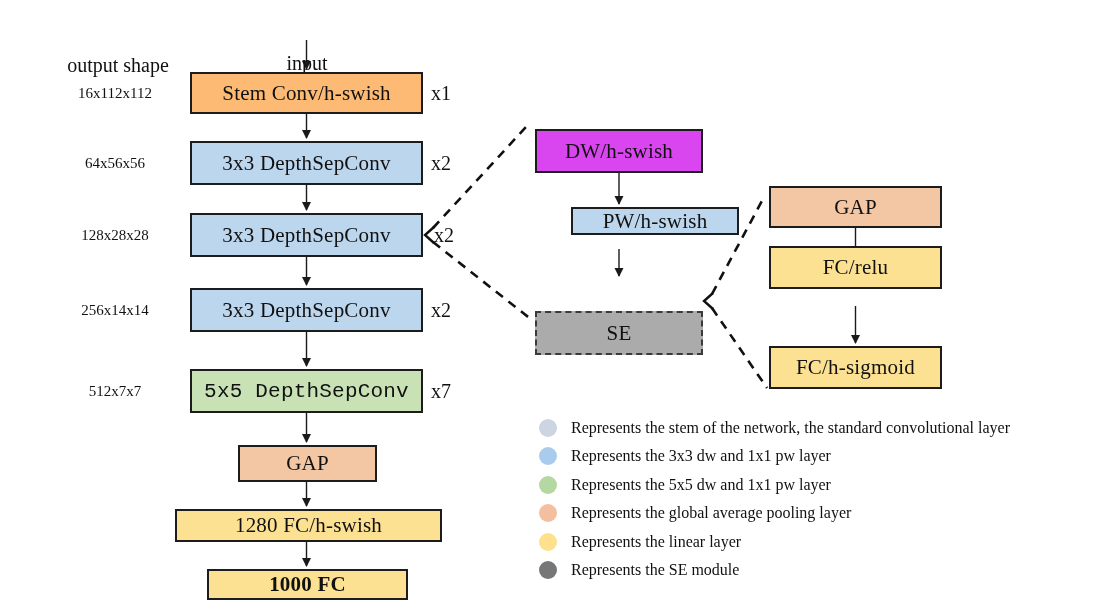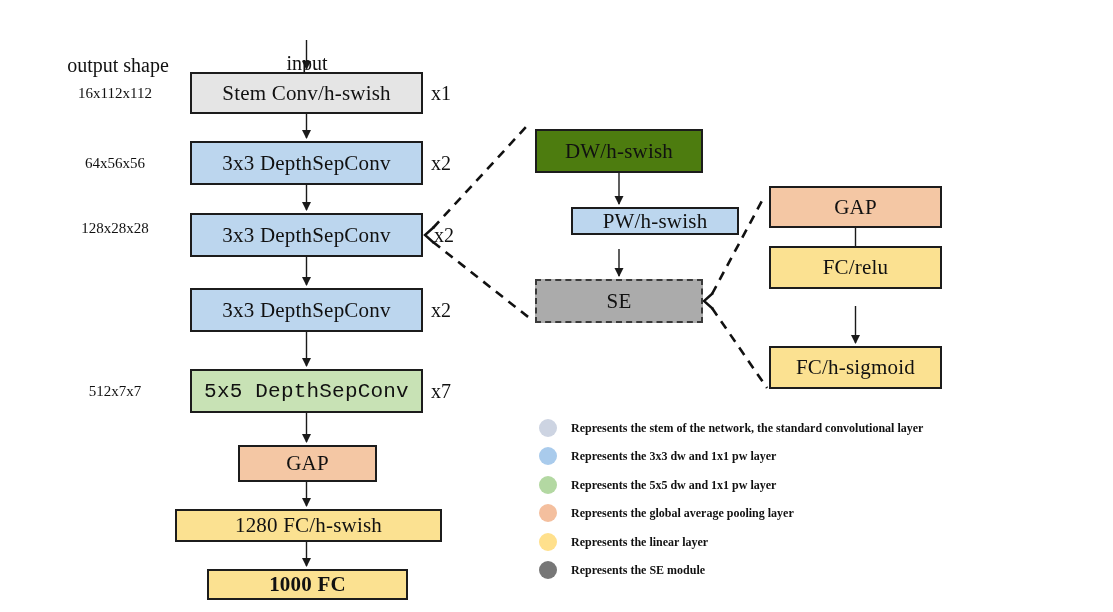--- a/index.html
+++ b/index.html
@@ -6,35 +6,35 @@
   .canvas{
     position:relative;width:1113px;height:612px;background:#ffffff;
     font-family:"Liberation Serif","DejaVu Serif",serif;color:#111;overflow:hidden;
   }
   .overlay{position:absolute;left:0;top:0;width:1113px;height:612px;pointer-events:none;}
   .box{
     position:absolute;border:2px solid #1c1c1c;box-sizing:border-box;
     display:flex;align-items:center;justify-content:center;
     font-size:21px;letter-spacing:.2px;white-space:nowrap;
   }
-  .box.dashed{border:2px dashed #3a3a3a;}
+  .box.dashed{border:2px dashed #3a3a3a;margin-top:32px;}
   .side-lbl{
     position:absolute;display:flex;align-items:center;justify-content:center;
     font-size:15px;white-space:nowrap;
   }
   .mult-lbl{
     position:absolute;display:flex;align-items:center;justify-content:flex-start;
     font-size:20px;white-space:nowrap;
   }
   .free-lbl{position:absolute;font-size:20px;white-space:nowrap;margin-top:40px;}
   .legend-row{
     position:absolute;left:539px;height:20px;display:flex;align-items:center;gap:14px;
   }
   .legend-dot{width:18px;height:18px;border-radius:50%;flex:0 0 auto;}
-  .legend-text{font-size:12px;white-space:nowrap;font-weight:bold;}
+  .legend-text{font-size:16px;white-space:nowrap;}
 </style>
 </head>
 <body>
 
 <div class="canvas">
 
   <svg class="overlay" width="1113" height="612" viewBox="0 0 1113 612" xmlns="http://www.w3.org/2000/svg">
     <defs>
       <marker id="ah" markerUnits="userSpaceOnUse" markerWidth="10" markerHeight="10" refX="8" refY="4.5" orient="auto">
         <path d="M0,0 L9,4.5 L0,9 Z" fill="#1a1a1a"></path>
@@ -68,40 +68,41 @@
       <polyline points="434,227 425,235 434,243"></polyline>
       <polyline points="713,293 704,301 713,309"></polyline>
     </g>
   </svg>
 
   <div class="free-lbl" style="left:60px;top:14px;width:116px;text-align:center">output shape</div>
   <div class="free-lbl" style="left:262px;top:12px;width:90px;text-align:center">input</div>
 
   <div class="side-lbl" style="left:40px;top:72px;width:150px;height:42px">16x112x112</div>
   <div class="side-lbl" style="left:40px;top:141px;width:150px;height:44px">64x56x56</div>
-  <div class="side-lbl" style="left:40px;top:206px;width:150px;height:44px">128x28x28</div>
+  <div class="side-lbl" style="left:40px;top:213px;width:150px;height:44px">128x28x28</div>
+  <div class="side-lbl" style="left:40px;top:288px;width:150px;height:44px">256x14x14</div>
   <div class="side-lbl" style="left:40px;top:369px;width:150px;height:44px">512x7x7</div>
 
-  <div class="box" style="left: 190px; top: 72px; width: 233px; height: 42px; background: #e5e5e5;">Stem Conv/h-swish</div>
+  <div class="box" style="left: 190px; top: 72px; width: 233px; height: 42px; background: #fdba74;">Stem Conv/h-swish</div>
   <div class="box" style="left: 190px; top: 141px; width: 233px; height: 44px; background: rgb(188, 214, 238);">3x3 DepthSepConv</div>
   <div class="box" style="left: 190px; top: 213px; width: 233px; height: 44px; background: rgb(188, 214, 238);">3x3 DepthSepConv</div>
   <div class="box" style="left: 190px; top: 288px; width: 233px; height: 44px; background: rgb(188, 214, 238);">3x3 DepthSepConv</div>
   <div class="box" style="left: 190px; top: 369px; width: 233px; height: 44px; background: rgb(200, 226, 181); font-family: Liberation Mono, monospace;">5x5 DepthSepConv</div>
 
   <div class="mult-lbl" style="left:431px;top:72px;width:50px;height:42px">x1</div>
   <div class="mult-lbl" style="left:431px;top:141px;width:50px;height:44px">x2</div>
   <div class="mult-lbl" style="left:434px;top:213px;width:50px;height:44px">x2</div>
   <div class="mult-lbl" style="left:431px;top:288px;width:50px;height:44px">x2</div>
   <div class="mult-lbl" style="left:431px;top:369px;width:50px;height:44px">x7</div>
 
   <div class="box" style="left: 238px; top: 445px; width: 139px; height: 37px; background: rgb(244, 199, 164);">GAP</div>
   <div class="box" style="left: 175px; top: 509px; width: 267px; height: 33px; background: rgb(251, 225, 145);">1280 FC/h-swish</div>
   <div class="box" style="left: 207px; top: 569px; width: 201px; height: 31px; background: rgb(251, 225, 145); font-weight: bold;">1000 FC</div>
 
-  <div class="box" style="left: 535px; top: 129px; width: 168px; height: 44px; background: #4d7c0f;">DW/h-swish</div>
+  <div class="box" style="left: 535px; top: 129px; width: 168px; height: 44px; background: #d946ef;">DW/h-swish</div>
   <div class="box" style="left: 535px; top: 207px; width: 168px; height: 28px; background: rgb(188, 214, 238); margin-left: 36px;">PW/h-swish</div>
   <div class="box dashed" style="left: 535px; top: 279px; width: 168px; height: 44px; background: rgb(171, 171, 171);">SE</div>
 
   <div class="box" style="left: 769px; top: 186px; width: 173px; height: 42px; background: rgb(244, 199, 164);">GAP</div>
   <div class="box" style="left: 769px; top: 246px; width: 173px; height: 43px; background: rgb(251, 225, 145);">FC/relu</div>
   <div class="box" style="left: 769px; top: 346px; width: 173px; height: 43px; background: rgb(251, 225, 145);">FC/h-sigmoid</div>
 
   <div class="legend-row" style="top:418px">
     <span class="legend-dot" style="background: rgb(205, 212, 226);"></span>
     <span class="legend-text">Represents the stem of the network, the standard convolutional layer</span>

